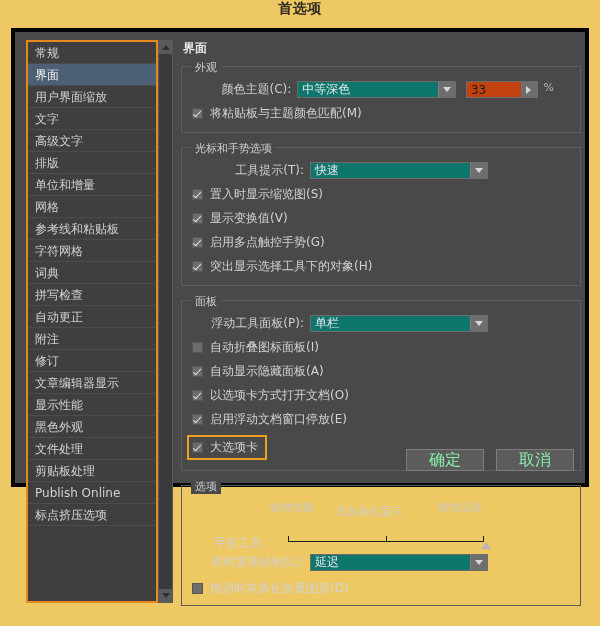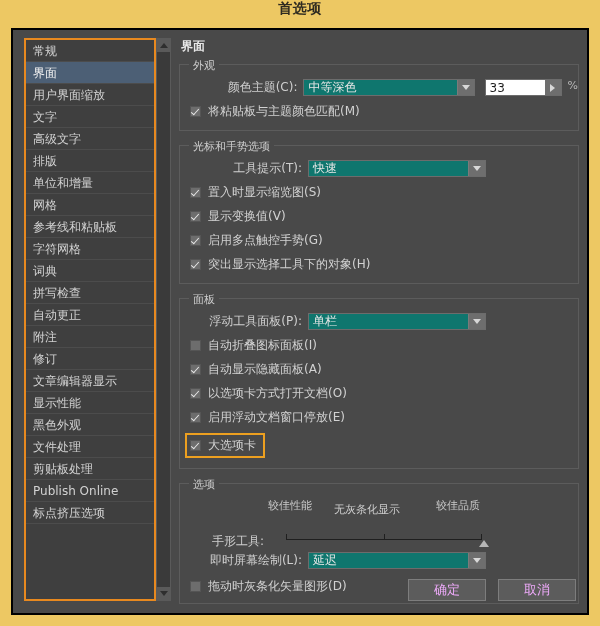--- a/index.html
+++ b/index.html
@@ -37,23 +37,23 @@
     display: flex;
     align-items: flex-start;
     justify-content: center;
     letter-spacing: .5px;
   }
   .dialog {
     position: absolute;
     left: 11px;
     top: 28px;
     width: 578px;
-    height: 587px;
+    height: 459px;
     background: #494949;
-    border: 2px solid #000000;
+    border: 4px solid #000000;
     box-sizing: border-box;
   }
 
   
   .sidebar {
     position: absolute;
     left: 11px;
     top: 8px;
     width: 132px;
     height: 563px;
@@ -126,21 +126,21 @@
     font-size: 12px;
     font-weight: bold;
     margin: 0 0 9px 2px;
   }
 
   
   .group {
     position: relative;
     border: 1px solid #5c5c5c;
     margin-bottom: 14px;
-    padding: 14px 0 10px 10px;
+    padding: 14px 26px 10px 10px;
     box-sizing: border-box;
   }
   .group > .group-label {
     position: absolute;
     top: -7px;
     left: 9px;
     background: #494949;
     padding: 0 4px;
     color: #cfcfcf;
     font-size: 11px;
@@ -187,21 +187,21 @@
     border-left: 4px solid transparent;
     border-right: 4px solid transparent;
     border-top: 5px solid #d8d8d8;
   }
 
   
   .spin {
     position: relative;
     width: 80px;
     height: 17px;
-    background: #ffffff;
+    background: #c2410c;
     border: 1px solid #6c6c6c;
     box-sizing: border-box;
     display: flex;
     align-items: center;
     color: #1d1d1d;
     font-size: 12px;
     padding-left: 4px;
   }
   .spin .sbtn {
     position: absolute;
@@ -321,22 +321,22 @@
     bottom: 12px;
     display: flex;
     gap: 12px;
   }
   .btn {
     width: 78px;
     height: 22px;
     background: #5c5c5c;
     border: 1px solid #7d7d7d;
     box-sizing: border-box;
-    color: #f0abfc;
-    font-size: 13px;
+    color: #86efac;
+    font-size: 16px;
     display: flex;
     align-items: center;
     justify-content: center;
   }
 </style>
 </head>
 <body>
 
 <div class="window">
 

